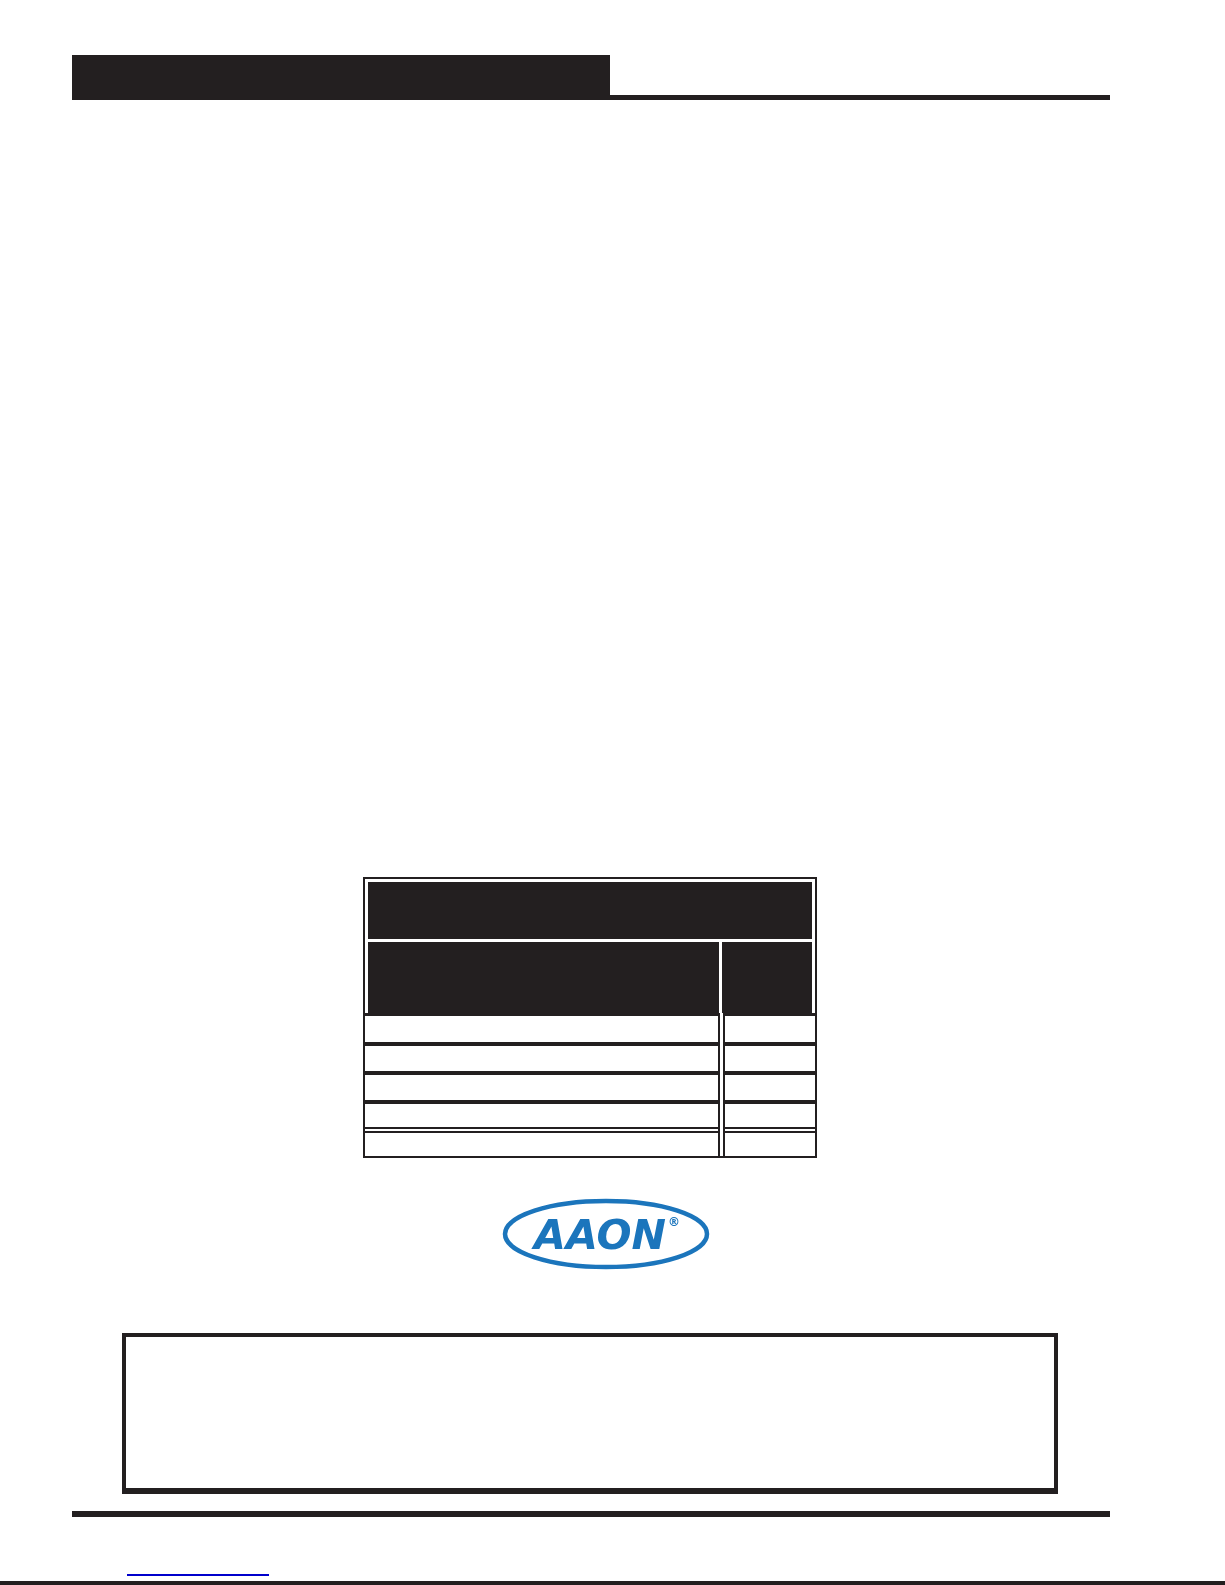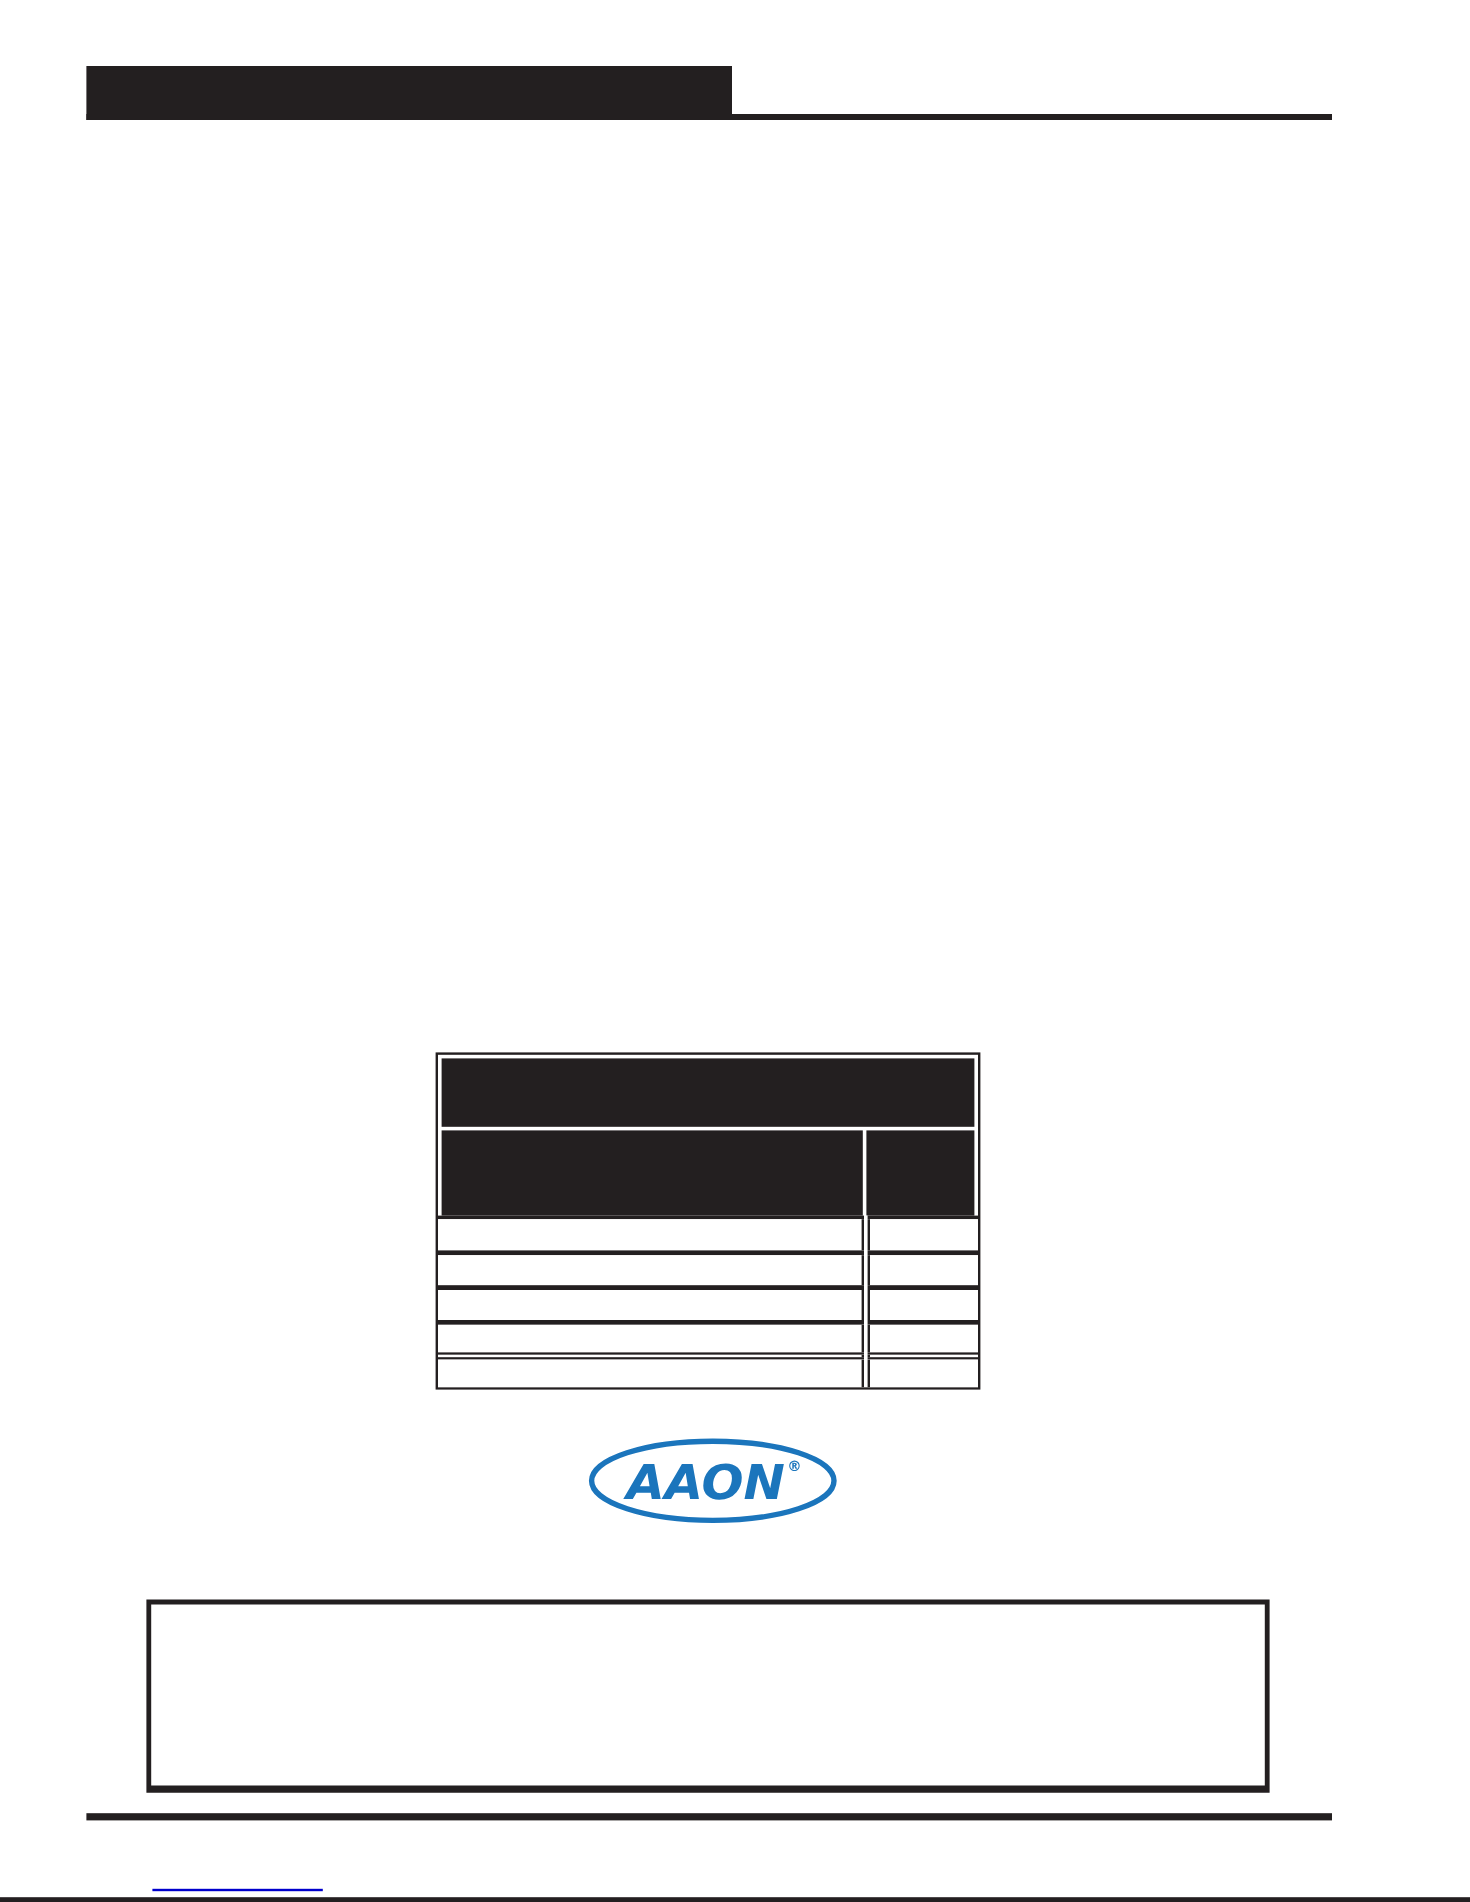--- a/index.html
+++ b/index.html
@@ -66,21 +66,21 @@
   }
   .band.row .seg-r{
     background:var(--page-bg);border-left:2px solid var(--ink);
     font-size:12px;color:var(--ink);text-align:center;overflow:hidden;
   }
   .band.blank .seg-l{background:var(--page-bg);border-right:2px solid var(--ink);}
   .band.blank .seg-r{background:var(--page-bg);border-left:2px solid var(--ink);}
   .band.last{flex:1 1 auto;}
   
   .logo-wrap{
-    position:absolute;left:488px;top:1196px;width:212px;height:76px;
+    position:absolute;left:500px;top:1196px;width:212px;height:76px;
   }
   
   .notice-box{
     position:absolute;left:122px;top:1333px;width:936px;height:161px;
     border:4px solid var(--ink);border-bottom-width:6px;
     background:var(--page-bg);
     font-size:14px;color:var(--ink);overflow:hidden;padding:10px 14px;
   }
   
   .footer-rule{

